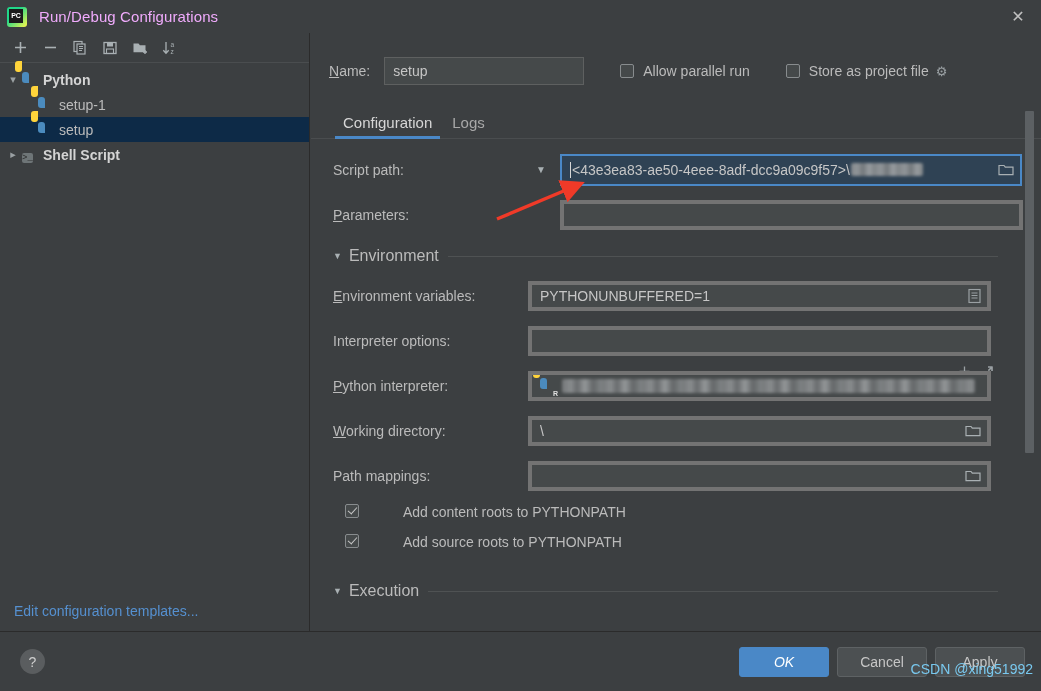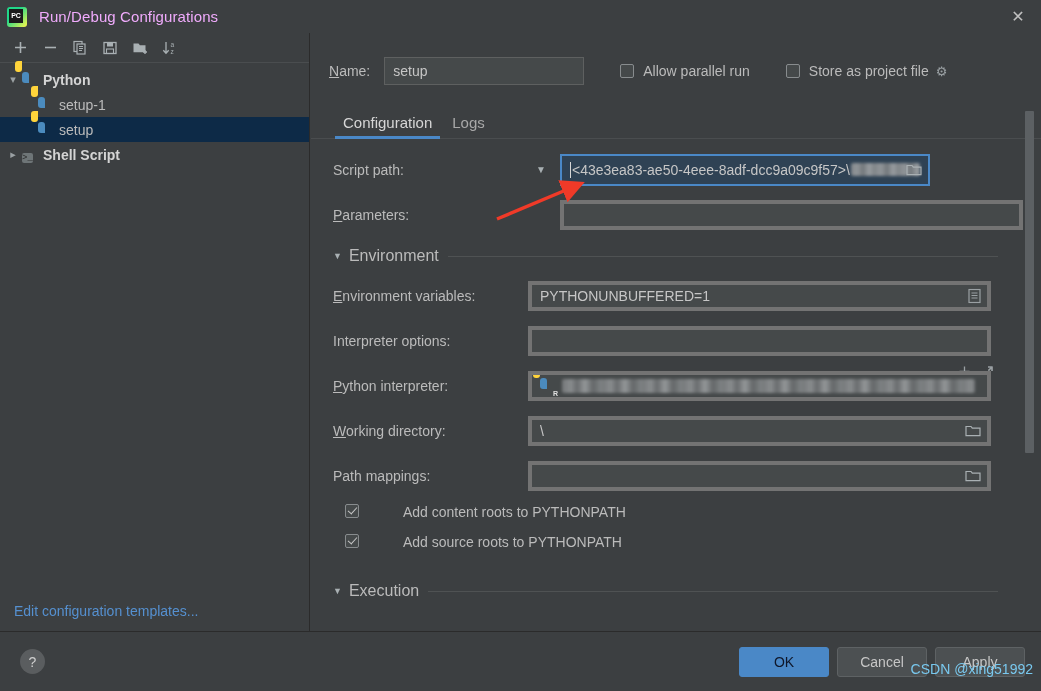--- a/index.html
+++ b/index.html
@@ -147,21 +147,21 @@
   .frow { display: flex; align-items: center; height: 33px; margin-bottom: 12px; }
   .frow .lbl { width: 195px; flex: none; }
   .field {
     position: relative; height: 30px; width: 463px;
     background: #45494a; border: 4px solid #737373;
     display: flex; align-items: center; padding: 0 8px;
     font-size: 14px; color: #c6c6c6; overflow: hidden;
   }
   .field.focused {
     border: 2px solid #4a88c7; background: #2f4254;
-    width: 370px; height: 32px;
+    width: 462px; height: 32px;
   }
   .field-text { white-space: nowrap; }
   .caret {
     display: inline-block; width: 1px; height: 16px; background: #d6d6d6;
     margin-right: 1px; vertical-align: middle;
   }
   .blur-chip {
     display: inline-block; height: 13px; width: 72px; margin-left: 1px;
     vertical-align: middle; border-radius: 2px;
     background: repeating-linear-gradient(90deg,
@@ -222,21 +222,21 @@
     width: 25px; height: 25px; border-radius: 50%;
     background: #5a5d5f; color: #cfcfcf; margin-left: 20px;
     font-size: 14px; display: flex; align-items: center; justify-content: center;
   }
   .btns { margin-left: auto; margin-right: 16px; display: flex; gap: 8px; }
   .btn {
     min-width: 90px; height: 30px; border-radius: 3px;
     font-size: 14px; display: flex; align-items: center; justify-content: center;
     border: 1px solid #5e6264; background: #4c5052; color: #c6c6c6;
   }
-  .btn.primary { background: #4a88c7; border-color: #4a88c7; color: #0f172a; }
+  .btn.primary { background: #4a88c7; border-color: #4a88c7; color: #ffffff; font-style: italic; }
   .watermark {
     position: absolute; right: 8px; bottom: 14px;
     font-size: 14px; color: #7dd3fc; opacity: .92; white-space: nowrap;
     font-family: "Liberation Sans", sans-serif;
   }
 </style>
 </head>
 <body>
 
 <div class="dialog">

